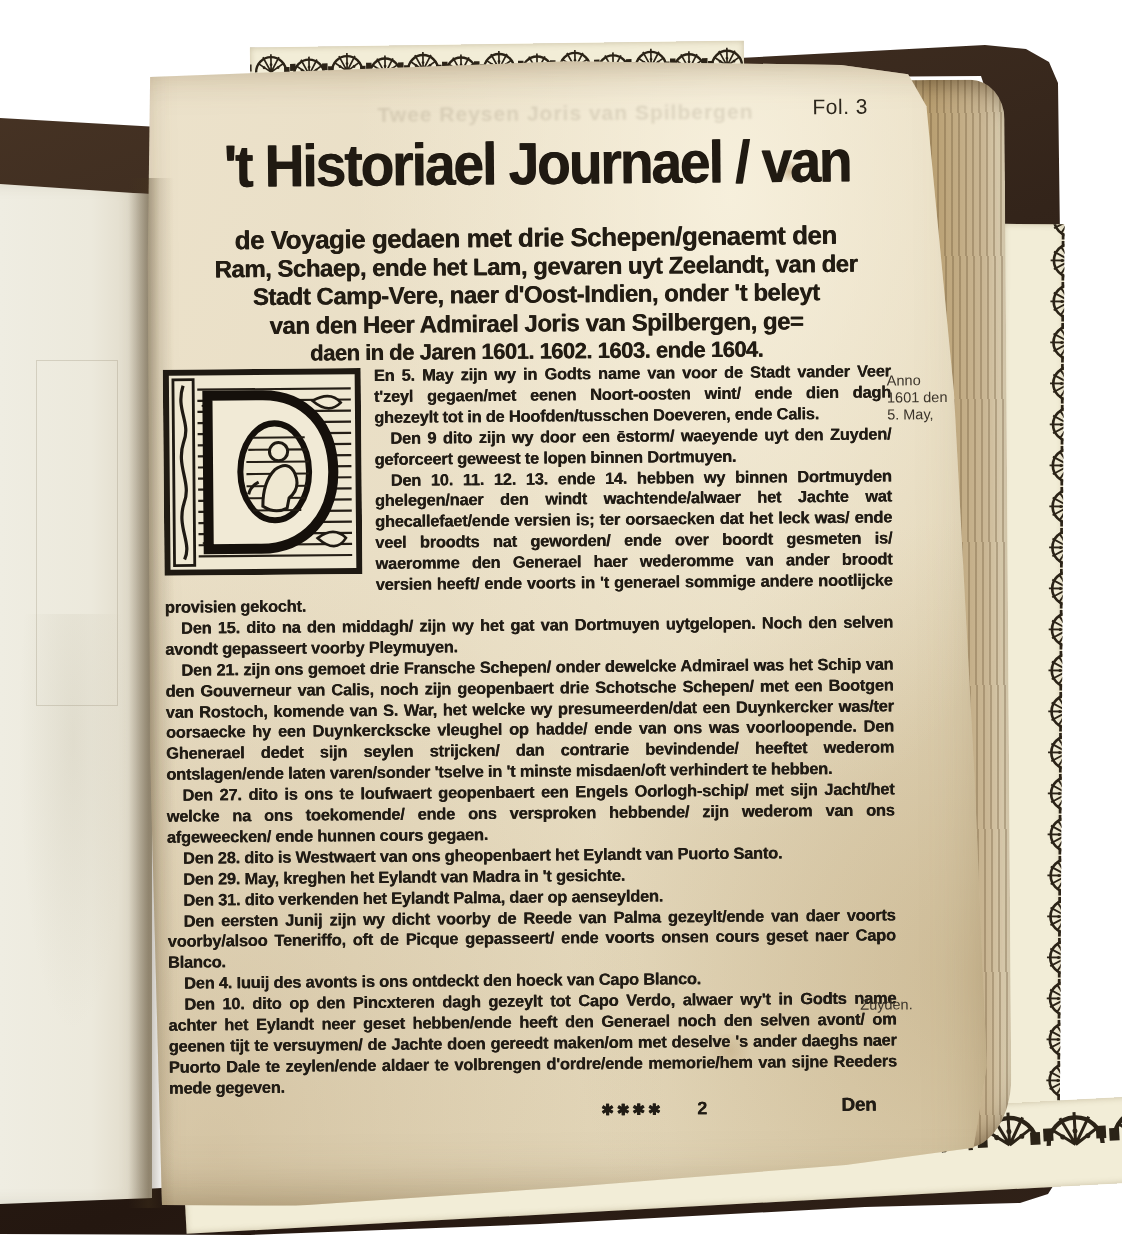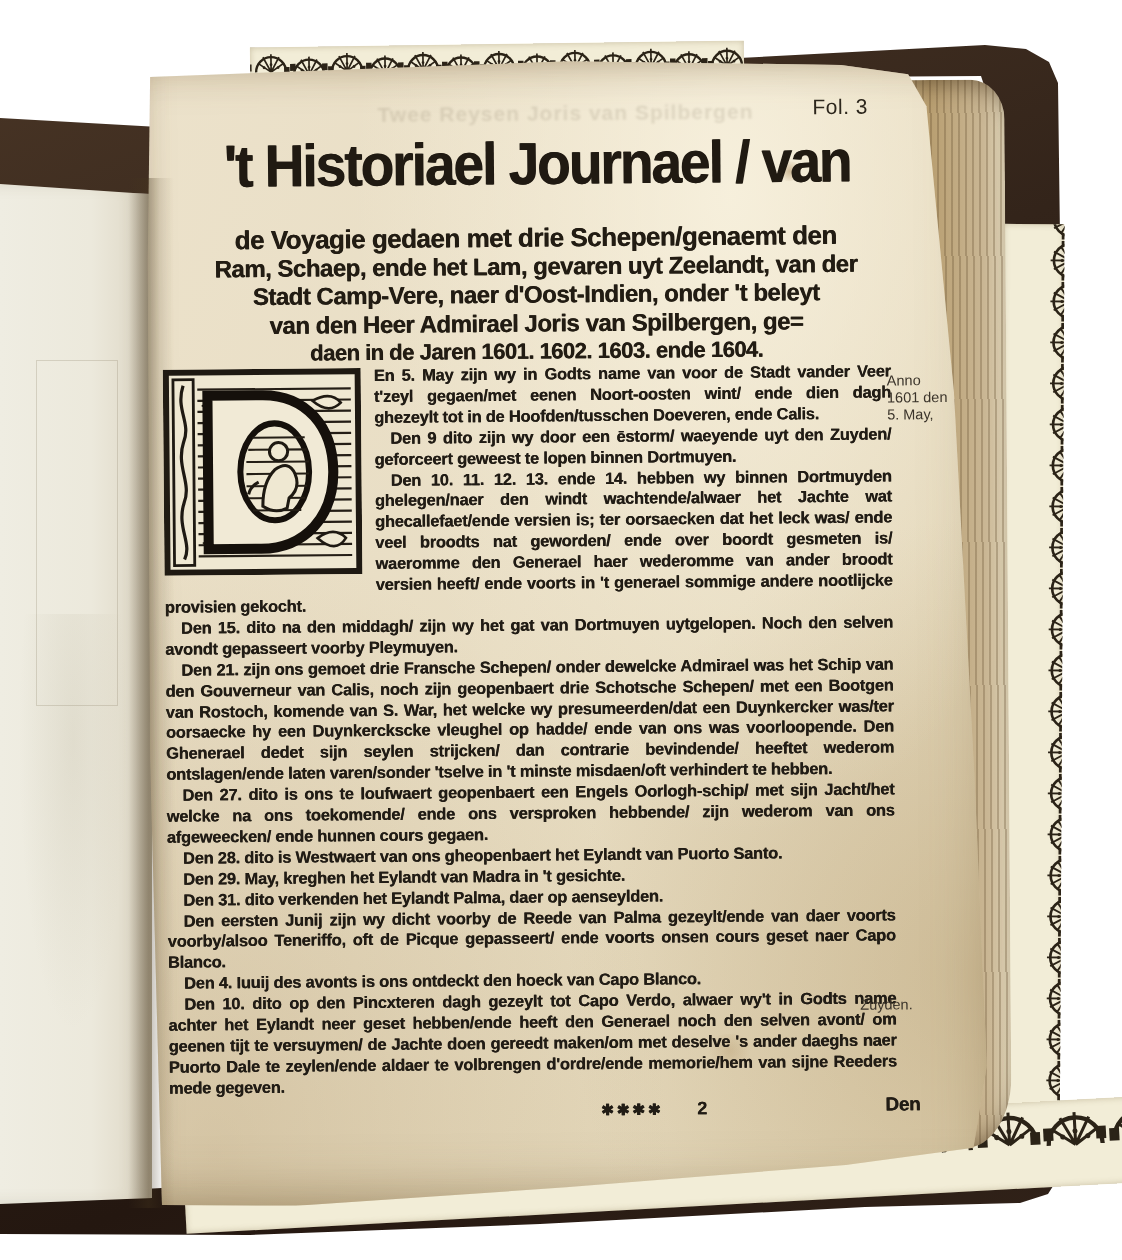--- a/index.html
+++ b/index.html
@@ -75,21 +75,21 @@
   .dropcap-box{float:left;width:198px;height:206px;margin:3px 13px 1px 0;}
   .dropcap-box svg{display:block;width:100%;height:100%;}
   .margin-note{position:absolute;width:62px;font-size:14.5px;line-height:17px;
      font-weight:400;color:#3a332a;text-align:left;}
   .note1{left:748px;top:320px;}
   .note2{left:716px;top:944px;width:80px;}
   .sigrow{position:relative;height:26px;margin-top:2px;clear:none;}
   .sig-stars{position:absolute;left:432px;top:3px;font-size:15px;letter-spacing:3px;color:#211c15;}
   .sig-num{position:absolute;left:528px;top:2px;font-size:18px;font-weight:700;color:#211c15;}
   .catchword{position:absolute;left:672px;top:0;font-size:19px;font-weight:700;
-     color:#211c15;text-shadow:.5px 0 0 #211c15;margin-left:44px;}
+     color:#211c15;text-shadow:.5px 0 0 #211c15;}
   .defs-hidden{position:absolute;width:0;height:0;overflow:hidden;}
 </style>
 </head>
 <body>
 
 <svg class="defs-hidden" aria-hidden="true">
   <defs>
     <g id="ep-fan" stroke="#2b2317" fill="#2b2317">
       <path d="M2 21 A15 15 0 0 1 32 21" fill="none" stroke-width="2.4"></path>
       <path d="M17 21 L4 12 M17 21 L9 6 M17 21 L17 3 M17 21 L25 6 M17 21 L30 12" fill="none" stroke-width="1.7"></path>

